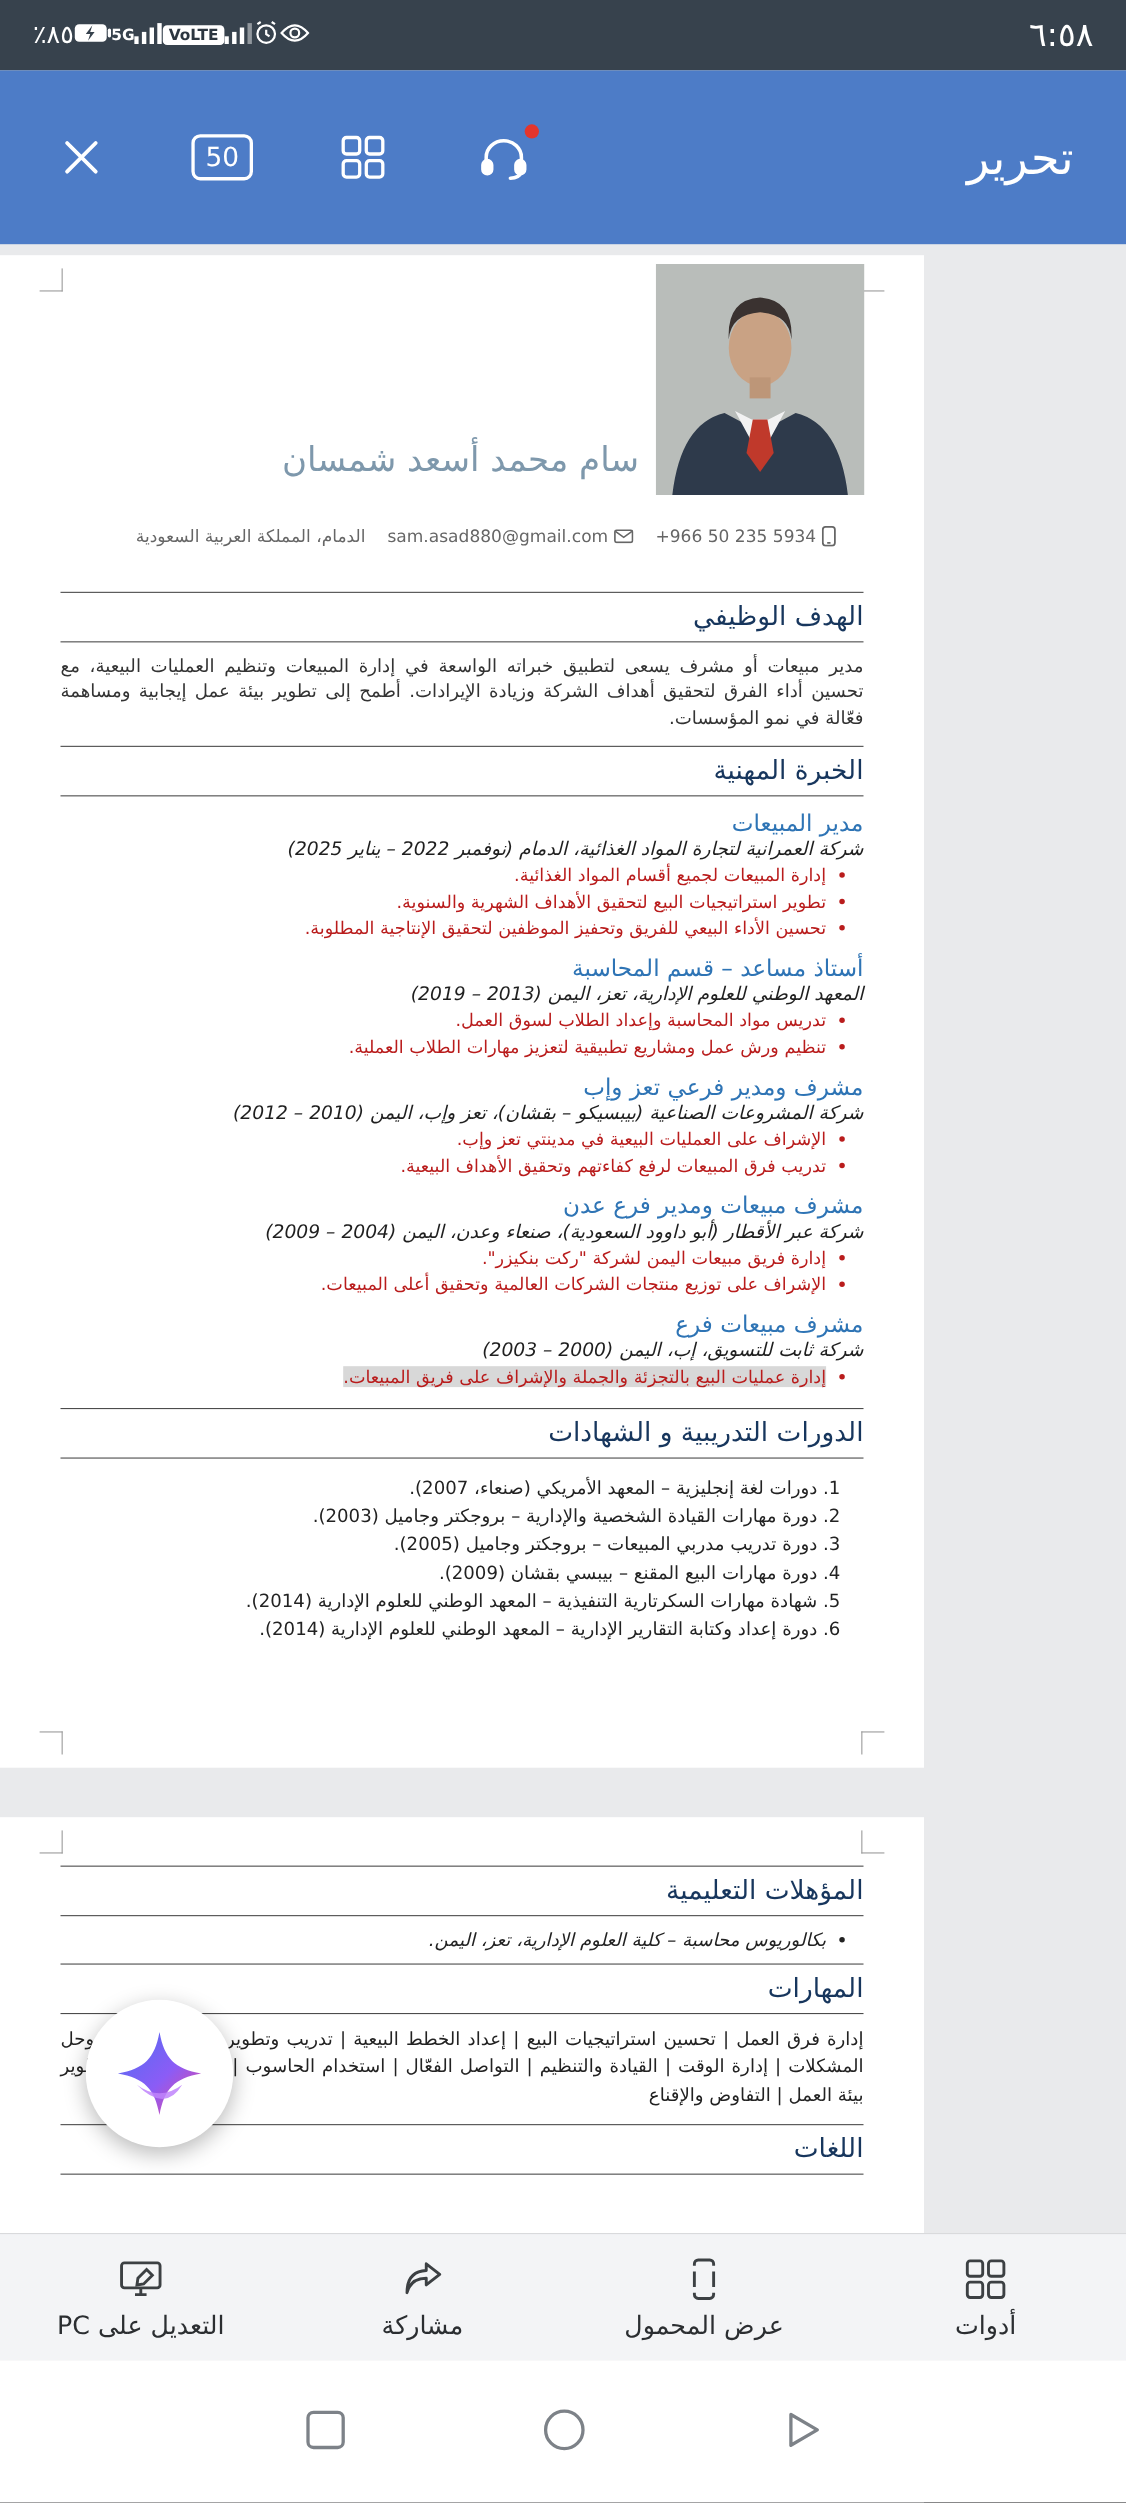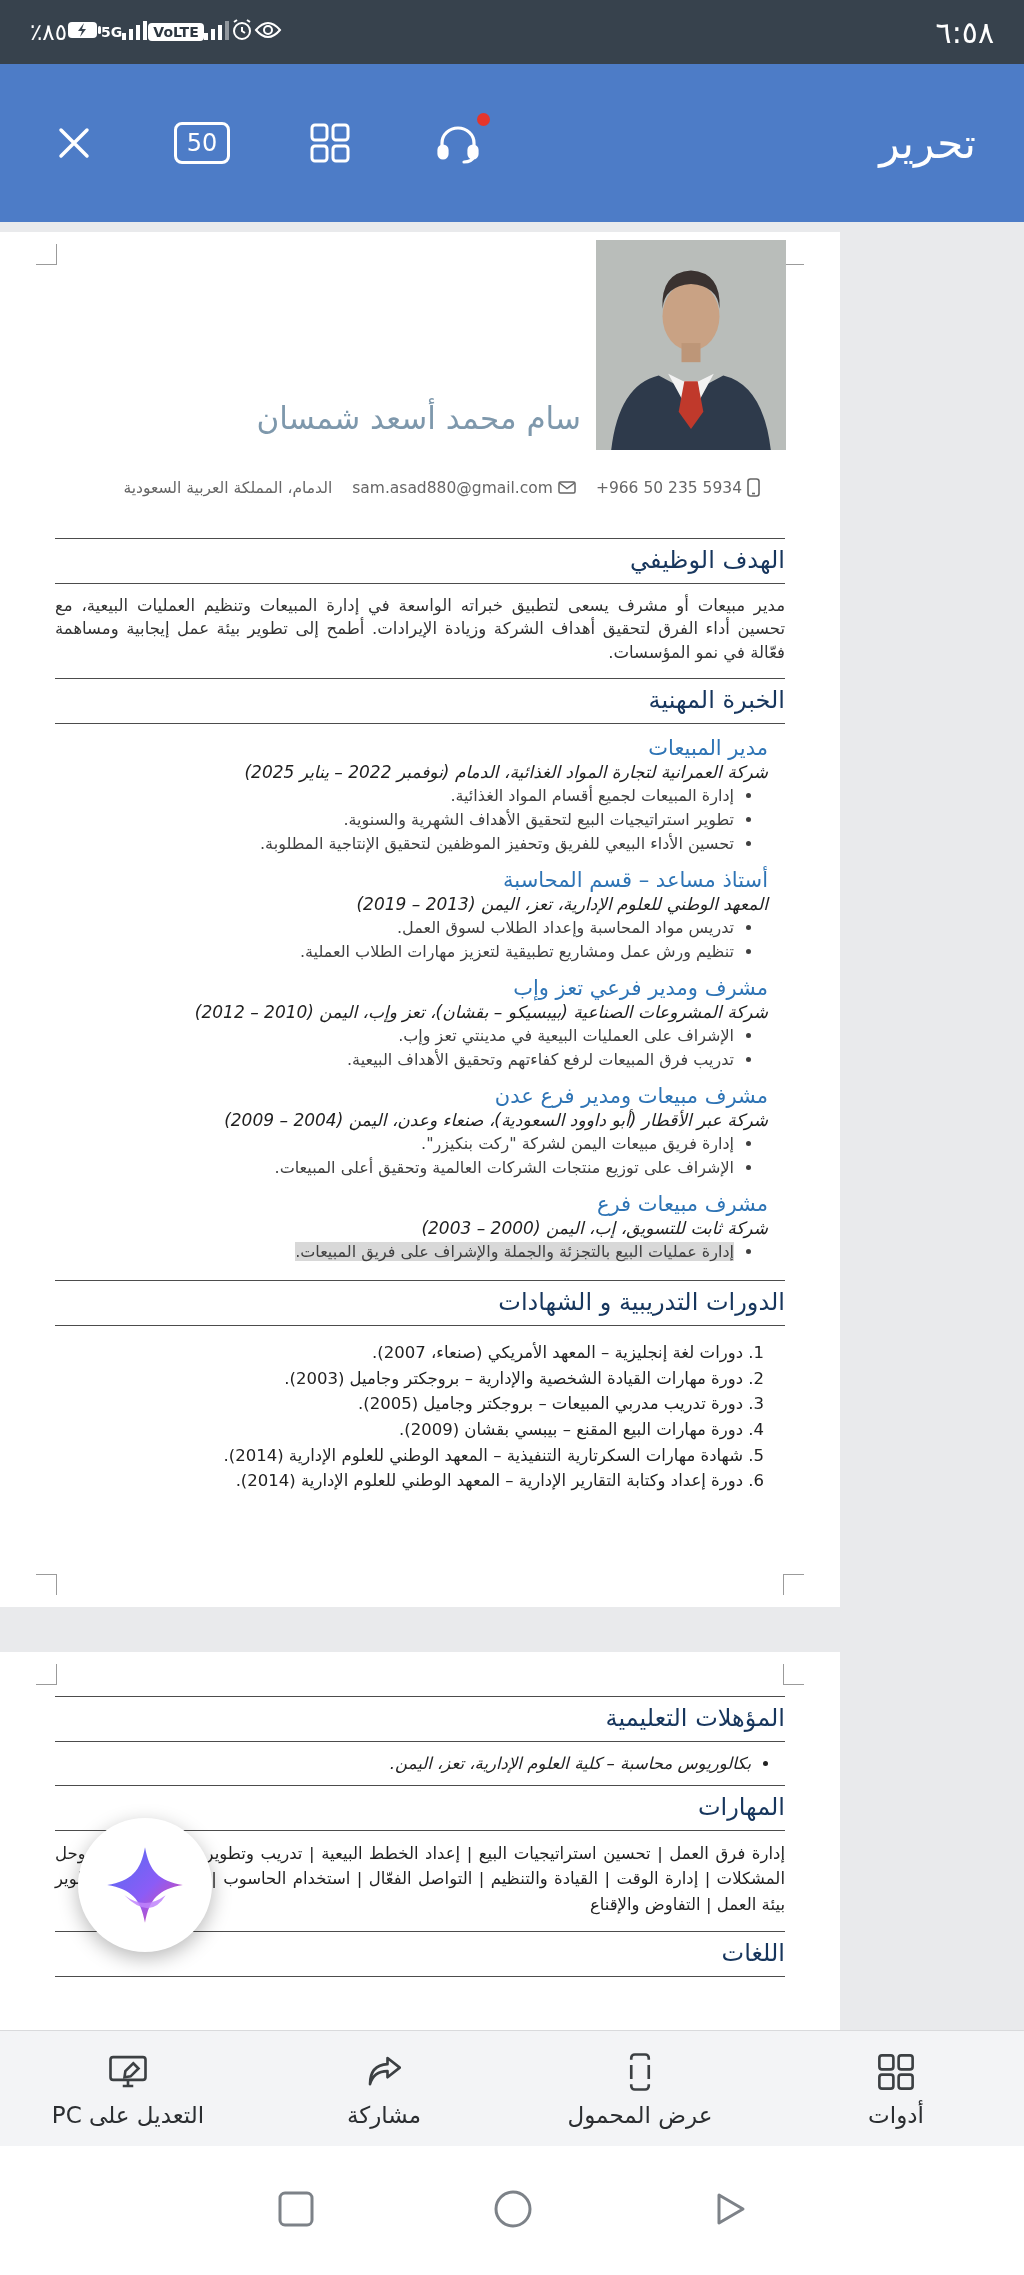--- a/index.html
+++ b/index.html
@@ -45,25 +45,25 @@
   .cv-contact{position:absolute;top:246px;right:80px;display:flex;direction:rtl;gap:20px;align-items:center;
               font-size:15.5px;color:#666;white-space:nowrap;justify-content:flex-start;}
   .cv-contact .ci{display:flex;align-items:center;gap:5px;}
 
   .rule{border:0;border-top:1.6px solid #4c4c4c;margin:0 55px;}
   .sec-h{direction:rtl;text-align:right;color:#17365d;font-weight:normal;font-size:24px;
          padding:7px 55px 9px;margin:0;}
   .para{direction:rtl;text-align:justify;padding:10px 55px 6px;font-size:16.5px;color:#333;
         line-height:1.42;margin:0 0 8px;}
 
-  .job{direction:rtl;padding:0 72px;}
+  .job{direction:rtl;padding:0 55px;}
   .job-title{color:#2e74b5;font-size:21px;margin:12px 0 2px;text-align:right;}
   .job-company{font-style:italic;font-size:17px;color:#1f1f1f;margin:1px 0 2px;text-align:right;}
   .job ul{margin:2px 0 6px;padding:0 34px 0 0;}
-  .job li{font-size:16px;line-height:1.5;color:#404040;}
+  .job li{font-size:16px;line-height:1.5;color:#b91c1c;}
   .hl{background:#d8d8d8;}
 
   .courses-ol{direction:rtl;margin:14px 55px 0;padding:0 42px 0 0;}
   .courses-ol li{font-size:16.5px;line-height:1.55;color:#222;}
 
   .edu-ul{direction:rtl;margin:10px 55px 8px;padding:0 34px 0 0;}
   .edu-ul li{font-size:16.5px;line-height:1.5;color:#222;font-style:italic;}
 
   .skills-para{direction:rtl;text-align:justify;padding:10px 55px 8px;font-size:16.5px;color:#222;
                line-height:1.55;margin:0 0 6px;}

